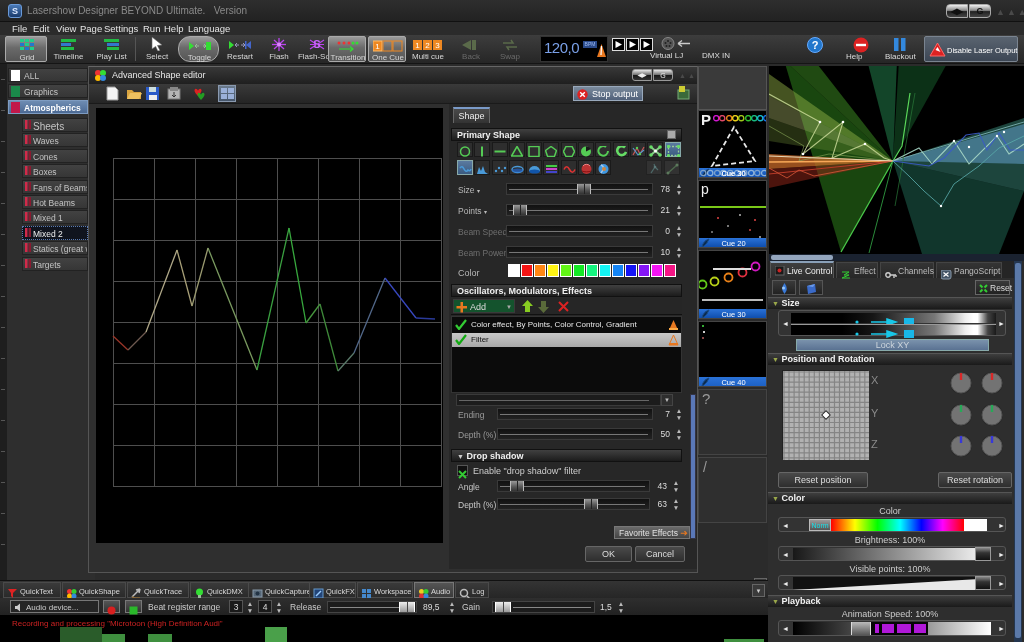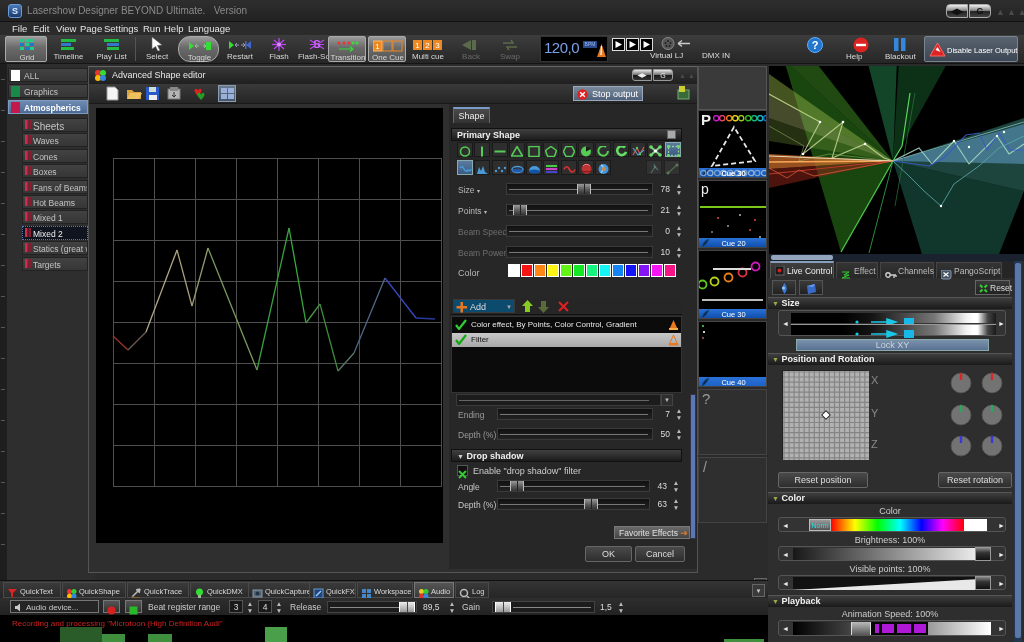--- a/index.html
+++ b/index.html
@@ -558,23 +558,24 @@
 <div class="abs" style="left:98px;top:160px;width:12px;height:13px;background:#fff515;border:1px solid #fff;"></div>
 <div class="abs" style="left:111px;top:160px;width:12px;height:13px;background:#62f515;border:1px solid #fff;"></div>
 <div class="abs" style="left:124px;top:160px;width:12px;height:13px;background:#15e825;border:1px solid #fff;"></div>
 <div class="abs" style="left:137px;top:160px;width:12px;height:13px;background:#15f580;border:1px solid #fff;"></div>
 <div class="abs" style="left:150px;top:160px;width:12px;height:13px;background:#15f5f5;border:1px solid #fff;"></div>
 <div class="abs" style="left:163px;top:160px;width:12px;height:13px;background:#1585f5;border:1px solid #fff;"></div>
 <div class="abs" style="left:176px;top:160px;width:12px;height:13px;background:#1515f5;border:1px solid #fff;"></div>
 <div class="abs" style="left:189px;top:160px;width:12px;height:13px;background:#8515f5;border:1px solid #fff;"></div>
 <div class="abs" style="left:202px;top:160px;width:12px;height:13px;background:#f515f5;border:1px solid #fff;"></div>
 <div class="abs" style="left:215px;top:160px;width:12px;height:13px;background:#f51585;border:1px solid #fff;"></div>
+<div class="abs" style="left:2px;top:180px;width:231px;height:13px;background:linear-gradient(#404040,#1c1c1c);border:1px solid #111;color:#f0f0f0;font-size:9px;font-weight:bold;padding:1px 0 0 5px;">Oscillators, Modulators, Effects</div>
 
 <div class="abs" style="left:2px;top:194px;width:231px;height:17px;background:#262626;border-bottom:1px solid #111;">
- <div class="abs" style="left:2px;top:1px;width:62px;height:14px;background:#0c4a6e;border:1px solid #3a3a3a;">
+ <div class="abs" style="left:2px;top:1px;width:62px;height:14px;background:#14532d;border:1px solid #3a3a3a;">
   <svg class="abs" style="left:2px;top:2px;" width="11" height="11">
             <path d="M4.5 0 h2.5 v4 h4 v2.5 h-4 v4 h-2.5 v-4 h-4 v-2.5 h4 z" fill="#e87820"></path>
           </svg>
   <div class="abs" style="left:16px;top:2px;color:#ddd;font-size:9px;">Add</div>
   <div class="abs" style="left:52px;top:4px;color:#aaa;font-size:6px;">▼</div>
  </div>
  <svg class="abs" style="left:70px;top:2px;" width="13" height="13">
           <path d="M6.5 0 L12 6 H9 V12 H4 V6 H1 Z" fill="#8c2"></path>
         </svg>
  <svg class="abs" style="left:86px;top:2px;" width="13" height="13">

